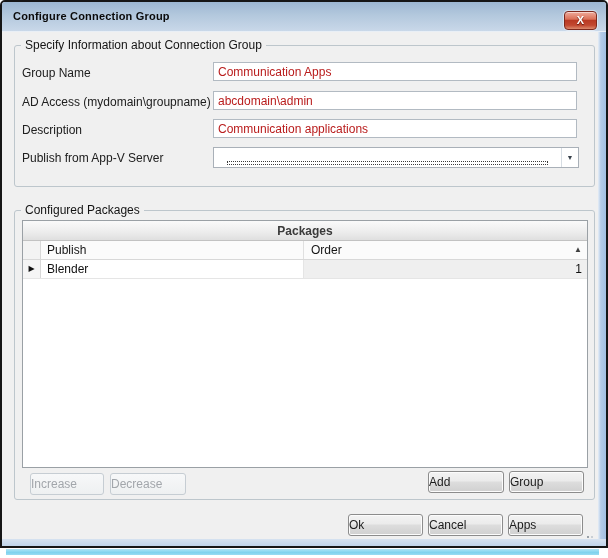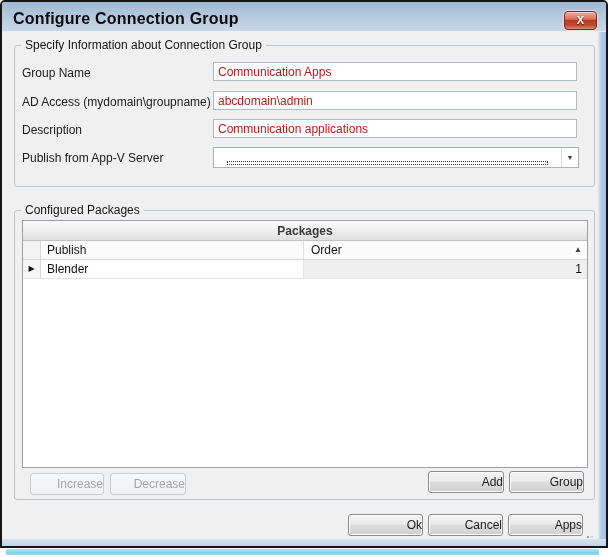--- a/index.html
+++ b/index.html
@@ -13,21 +13,21 @@
     border: 2px solid #161616; border-radius: 5px 5px 0 0;
     background: #f0f0f0;
   }
   .titlebar {
     position: absolute; left: 0; top: 0; right: 0; height: 30px;
     background: linear-gradient(180deg, #9db7d2 0%, #b3c8dd 45%, #c9d8e9 100%);
     border-bottom: 1px solid #e9eff6; border-radius: 3px 3px 0 0;
   }
   .title-text {
     position: absolute; left: 11px; top: 8px;
-    font-size: 16px; font-weight: bold; color: #0a0a0a; letter-spacing: .2px; text-align: center;
+    font-size: 11px; font-weight: bold; color: #0a0a0a; letter-spacing: .2px; text-align: center;
   }
   .close-btn {
     position: absolute; top: 9px; right: 9px; width: 33px; height: 19px;
     border: 1px solid #7e281c; border-radius: 4px;
     background: linear-gradient(180deg, #efab9b 0%, #da7058 42%, #b93a24 50%, #c24830 78%, #dc8a6e 100%);
     color: #ffffff; font-weight: bold; font-size: 11px; line-height: 17px; text-align: center;
     text-shadow: 0 1px 1px #5f180d;
     box-shadow: inset 0 1px 0 rgba(255,255,255,.5), 0 0 0 1px rgba(255,255,255,.45);
     cursor: default;
   }
@@ -99,21 +99,21 @@
   .cell-package {
     width: 263px; padding-left: 6px; line-height: 18px; background: #ffffff; color: #101010;
     border-right: 1px solid #e5e5e5;
   }
   .cell-order { flex: 1; background: #efefef; text-align: right; padding-right: 5px; line-height: 18px; color: #101010; }
   .btn {
     position: absolute; height: 22px; border: 1px solid #8c8c8c; border-radius: 3px;
     background: linear-gradient(180deg, #f3f3f3 0%, #ebebeb 45%, #dddddd 50%, #d0d0d0 100%);
     box-shadow: inset 0 0 0 1px #fcfcfc;
     font-family: "Liberation Sans", sans-serif; font-size: 12px; color: #1c1c1c;
-    text-align: right; line-height: 20px; cursor: default;
+    text-align: left; line-height: 20px; cursor: default;
   }
   .btn:disabled, .btn.disabled {
     border: 1px solid #c6cdd3;
     background: linear-gradient(180deg, #f7f8f9 0%, #eef0f1 100%);
     box-shadow: none; color: #a2a6ab;
   }
   .btn-increase { left: 28px;  top: 471px; width: 74px; }
   .btn-decrease { left: 108px; top: 471px; width: 76px; }
   .btn-add      { left: 426px; top: 469px; width: 76px; }
   .btn-remove   { left: 507px; top: 469px; width: 75px; }

